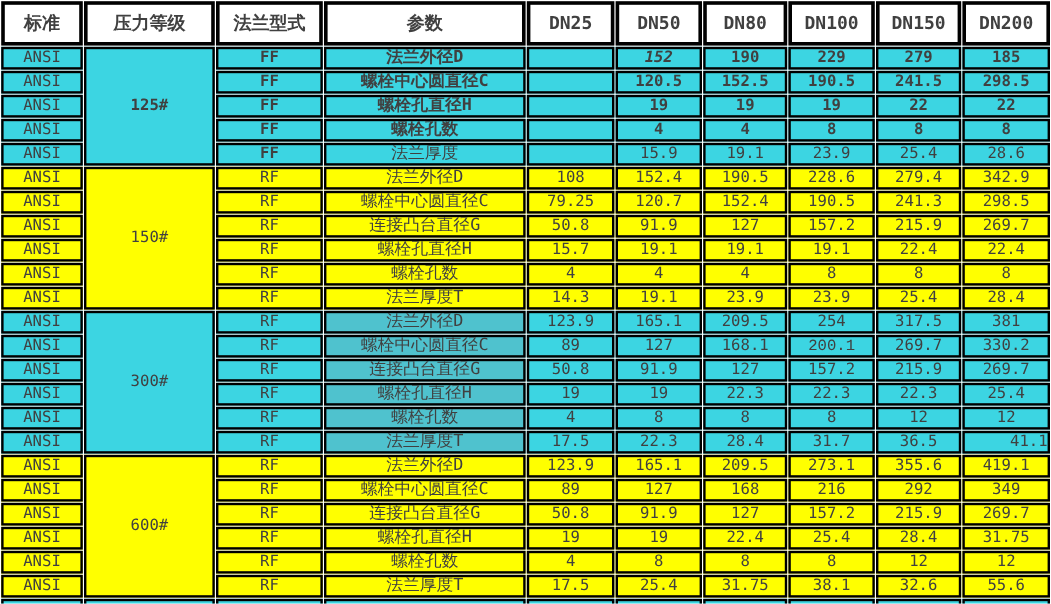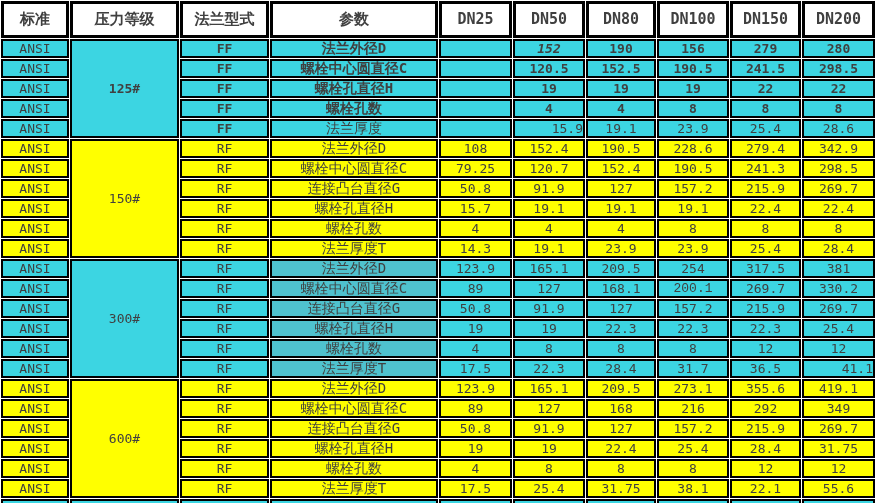--- a/index.html
+++ b/index.html
@@ -61,23 +61,23 @@
     </thead>
     <tbody>
         <tr>
           <td class="c-std" style="background: rgb(60, 213, 226);">ANSI</td>
           <td class="c-press bold" rowspan="5" style="background: rgb(60, 213, 226);">125#</td>
           <td class="c-type bold" style="background: rgb(60, 213, 226);">FF</td>
           <td class="c-param bold" style="background: rgb(60, 213, 226);">法兰外径D</td>
           <td class="c-val bold" style="background: rgb(60, 213, 226);"></td>
           <td class="c-val bold" style="background: rgb(60, 213, 226); font-style: italic;">152</td>
           <td class="c-val bold" style="background: rgb(60, 213, 226);">190</td>
-          <td class="c-val bold" style="background: rgb(60, 213, 226);">156</td>
+          <td class="c-val bold" style="background: rgb(60, 213, 226);">229</td>
           <td class="c-val bold" style="background: rgb(60, 213, 226);">279</td>
-          <td class="c-val bold" style="background: rgb(60, 213, 226);">280</td>
+          <td class="c-val bold" style="background: rgb(60, 213, 226);">185</td>
         </tr>
         <tr>
           <td class="c-std" style="background: rgb(60, 213, 226);">ANSI</td>
           <td class="c-type bold" style="background: rgb(60, 213, 226);">FF</td>
           <td class="c-param bold" style="background: rgb(60, 213, 226);">螺栓中心圆直径C</td>
           <td class="c-val bold" style="background: rgb(60, 213, 226);"></td>
           <td class="c-val bold" style="background: rgb(60, 213, 226);">120.5</td>
           <td class="c-val bold" style="background: rgb(60, 213, 226);">152.5</td>
           <td class="c-val bold" style="background: rgb(60, 213, 226);">190.5</td>
           <td class="c-val bold" style="background: rgb(60, 213, 226);">241.5</td>
@@ -103,21 +103,21 @@
           <td class="c-val bold" style="background: rgb(60, 213, 226);">4</td>
           <td class="c-val bold" style="background: rgb(60, 213, 226);">8</td>
           <td class="c-val bold" style="background: rgb(60, 213, 226);">8</td>
           <td class="c-val bold" style="background: rgb(60, 213, 226);">8</td>
         </tr>
         <tr>
           <td class="c-std" style="background: rgb(60, 213, 226);">ANSI</td>
           <td class="c-type bold" style="background: rgb(60, 213, 226);">FF</td>
           <td class="c-param" style="background: rgb(60, 213, 226);">法兰厚度</td>
           <td class="c-val" style="background: rgb(60, 213, 226);"></td>
-          <td class="c-val" style="background: rgb(60, 213, 226); text-align: right;">15.9</td>
+          <td class="c-val" style="background: rgb(60, 213, 226);">15.9</td>
           <td class="c-val" style="background: rgb(60, 213, 226);">19.1</td>
           <td class="c-val" style="background: rgb(60, 213, 226);">23.9</td>
           <td class="c-val" style="background: rgb(60, 213, 226);">25.4</td>
           <td class="c-val" style="background: rgb(60, 213, 226);">28.6</td>
         </tr>
         <tr>
           <td class="c-std" style="background: rgb(255, 255, 0);">ANSI</td>
           <td class="c-press" rowspan="6" style="background: rgb(255, 255, 0);">150#</td>
           <td class="c-type" style="background: rgb(255, 255, 0);">RF</td>
           <td class="c-param" style="background: rgb(255, 255, 0);">法兰外径D</td>
@@ -307,21 +307,21 @@
           <td class="c-val" style="background: rgb(255, 255, 0);">12</td>
         </tr>
         <tr>
           <td class="c-std" style="background: rgb(255, 255, 0);">ANSI</td>
           <td class="c-type" style="background: rgb(255, 255, 0);">RF</td>
           <td class="c-param" style="background: rgb(255, 255, 0);">法兰厚度T</td>
           <td class="c-val" style="background: rgb(255, 255, 0);">17.5</td>
           <td class="c-val" style="background: rgb(255, 255, 0);">25.4</td>
           <td class="c-val" style="background: rgb(255, 255, 0);">31.75</td>
           <td class="c-val" style="background: rgb(255, 255, 0);">38.1</td>
-          <td class="c-val" style="background: rgb(255, 255, 0);">22.1</td>
+          <td class="c-val" style="background: rgb(255, 255, 0);">32.6</td>
           <td class="c-val" style="background: rgb(255, 255, 0);">55.6</td>
         </tr>
         <tr>
           <td class="sliver" style="background: rgb(60, 213, 226);"></td>
           <td class="sliver" style="background: rgb(60, 213, 226);"></td>
           <td class="sliver" style="background: rgb(60, 213, 226);"></td>
           <td class="sliver" style="background: rgb(60, 213, 226);"></td>
           <td class="sliver" style="background: rgb(60, 213, 226);"></td>
           <td class="sliver" style="background: rgb(60, 213, 226);"></td>
           <td class="sliver" style="background: rgb(60, 213, 226);"></td>

